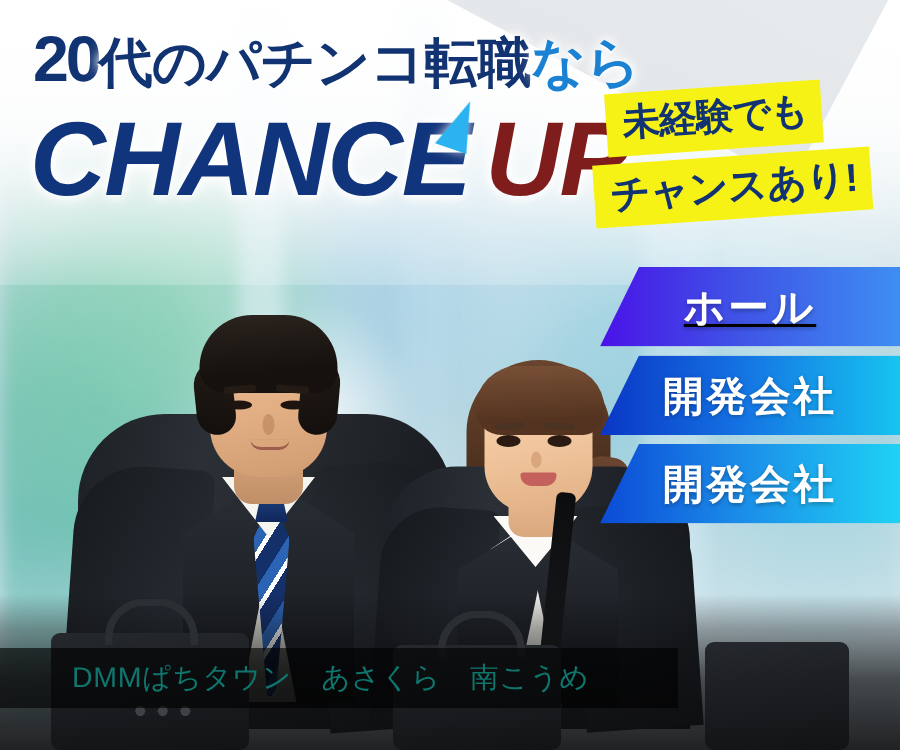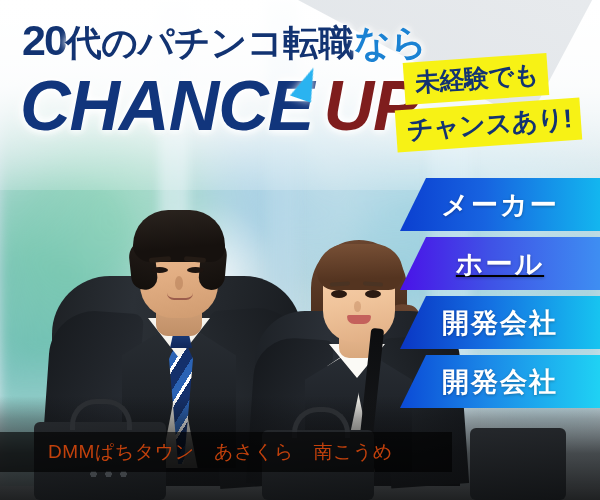--- a/index.html
+++ b/index.html
@@ -224,21 +224,21 @@
   .cat.c3{background:linear-gradient(90deg,#7a14e8 0%,#4a3ce8 40%,#3b86f0 100%);}
   .cat.c4{background:linear-gradient(90deg,#0b4ad6 0%,#1b8ae8 45%,#1fd2f4 100%);}
 
   
   .credit{
     position:absolute;left:0;bottom:28px;width:452px;height:40px;
     background:rgba(0,0,0,.62);
     display:flex;align-items:center;
   }
   .credit span{
-    color:#c2410c;font-size:19px;font-weight:400;letter-spacing:.5px;
+    color:#0f766e;font-size:19px;font-weight:400;letter-spacing:.5px;
     margin-left:48px;white-space:nowrap;
   }
 </style>
 </head>
 <body>
 
 <div id="banner">
 
   <div class="bg-base"></div>
   <div class="bg-bokeh"></div>
@@ -309,23 +309,20 @@
 
   <div class="logo"><span>CHANCE</span><span class="up">UP</span></div>
   <div class="arrow"></div>
 
   <div class="badge">
     <div class="line l1">未経験でも</div>
     <div class="line l2">チャンスあり!</div>
   </div>
 
   <div class="cats">
-    <div class="cat c0">
-        <span>メーカー</span>
-      </div>
     <div class="cat c1">
         <span>ホール</span>
       </div>
     <div class="cat c2">
         <span>開発会社</span>
       </div>
     <div class="cat c4">
         <span>開発会社</span>
       </div>
   </div>

